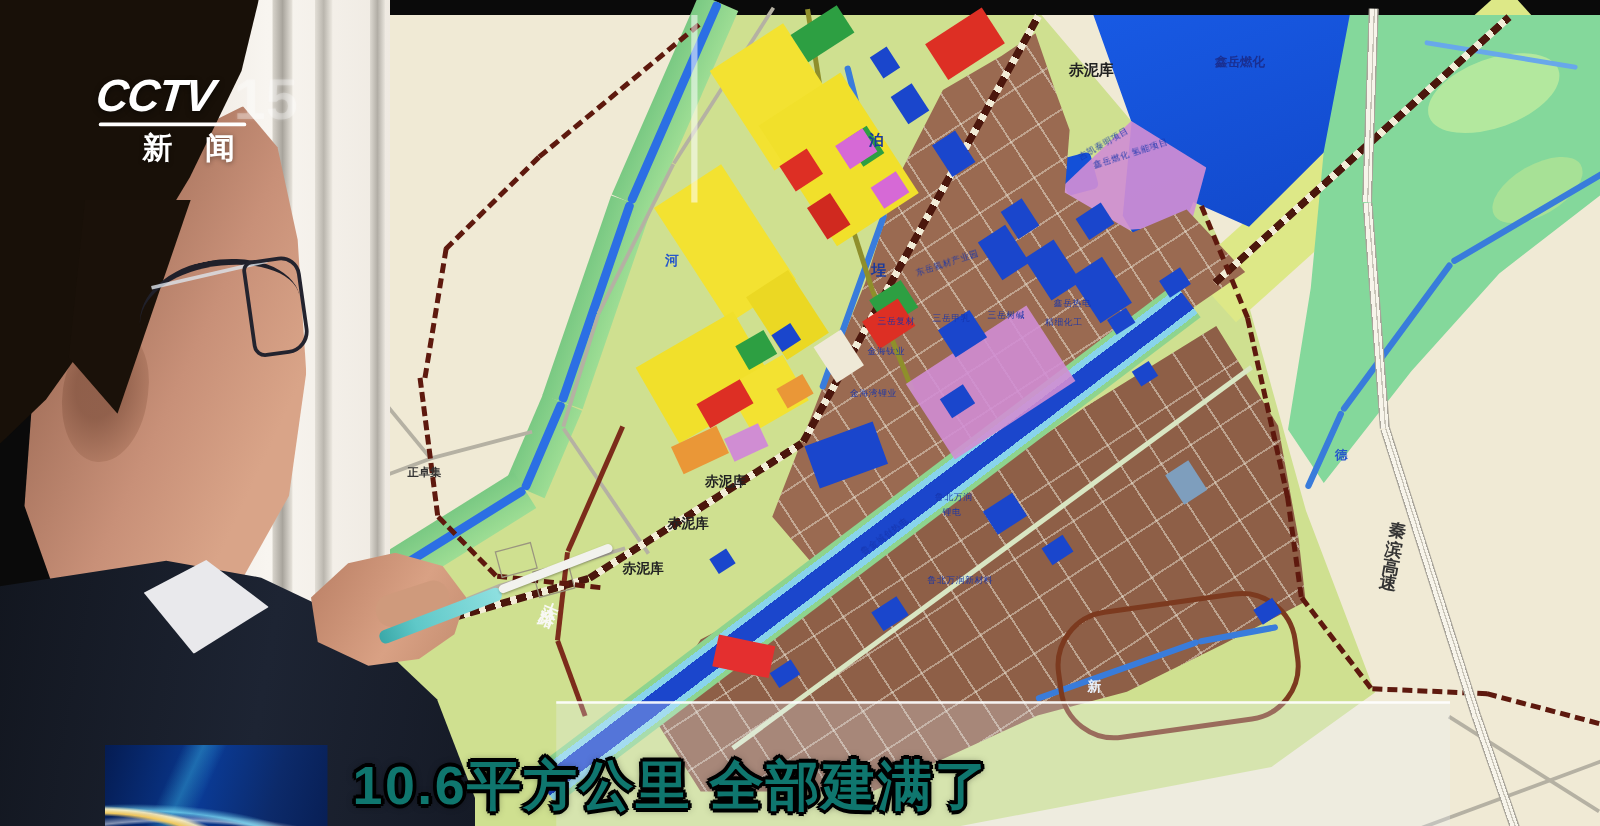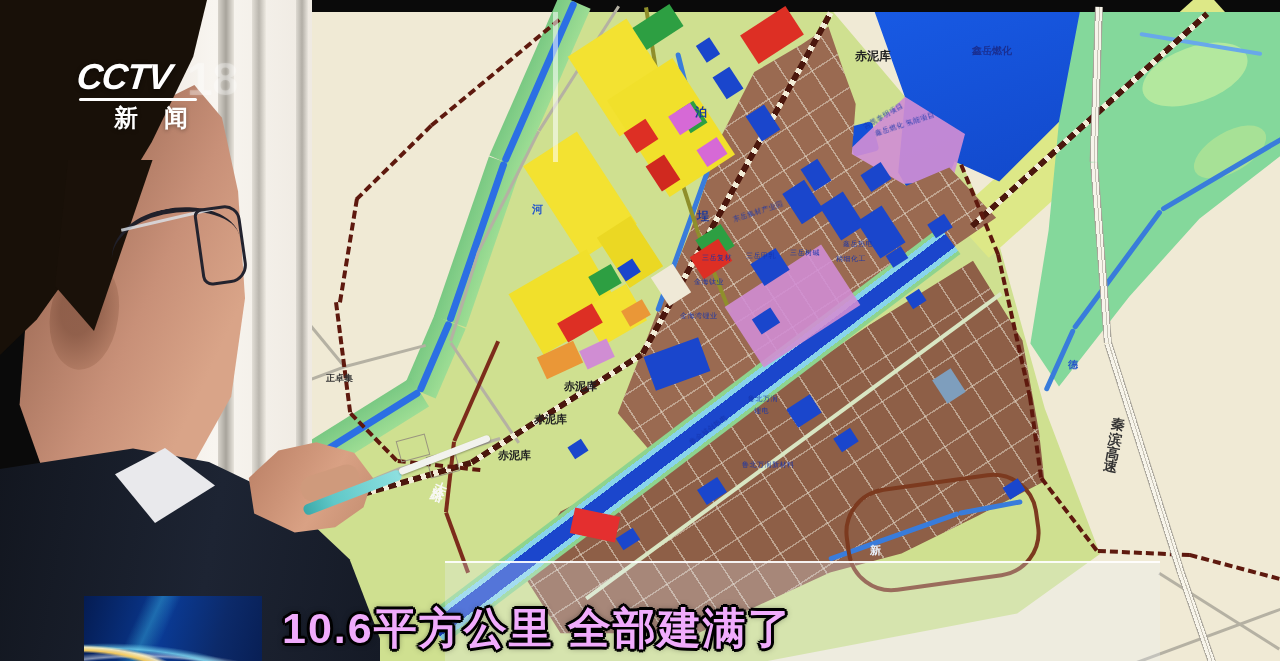--- a/index.html
+++ b/index.html
@@ -21,21 +21,21 @@
   .logo-cctv{font-weight:900;font-style:italic;color:#fff;letter-spacing:-1px;text-shadow:0 1px 5px rgba(0,0,0,.45);}
   .logo-13{font-weight:900;color:rgba(255,255,255,.28);text-shadow:0 0 3px rgba(255,255,255,.2);}
   .logo-news{font-weight:900;color:#fff;text-shadow:0 1px 4px rgba(0,0,0,.4);}
   .badge{background:linear-gradient(90deg,#aacdf5 0%,#4a8ae0 18%,#1e62c8 45%,#2a72d4 70%,#9cc2f2 100%);
          color:#fff;font-weight:bold;font-size:21px;letter-spacing:8px;text-align:center;line-height:31px;
          text-shadow:0 1px 2px rgba(0,30,90,.6);border-radius:2px;}
   .namebar{background:linear-gradient(90deg,rgba(88,142,228,.95),rgba(128,176,244,.9) 45%,rgba(96,150,232,.95));
            color:#fff;font-weight:bold;font-size:24px;line-height:33px;text-align:center;white-space:nowrap;
            text-shadow:0 1px 2px rgba(0,40,120,.65);border-radius:2px;border-top:1px solid rgba(255,255,255,.7);}
   .panel{background:rgba(235,242,250,.28);border-top:2px solid rgba(255,255,255,.9);}
-  .subtitle{color:#f0abfc;font-weight:900;font-size:43px;letter-spacing:2px;white-space:nowrap;
+  .subtitle{color:#0f766e;font-weight:900;font-size:43px;letter-spacing:2px;white-space:nowrap;
             text-shadow:-3px 0 0 #000,3px 0 0 #000,0 -3px 0 #000,0 3px 0 #000,-2px -2px 0 #000,2px -2px 0 #000,-2px 2px 0 #000,2px 2px 0 #000,0 0 7px rgba(0,0,0,.8);}
   .swirl{background:
       radial-gradient(120% 95% at -8% 125%, transparent 40%, rgba(250,205,90,.95) 44%, rgba(255,240,190,.9) 49%, transparent 53%),
       radial-gradient(140% 115% at 12% 145%, transparent 52%, rgba(120,220,245,.75) 56%, transparent 63%),
       radial-gradient(150% 125% at 32% 165%, transparent 55%, rgba(255,255,255,.5) 58%, transparent 64%),
       linear-gradient(115deg, transparent 30%, rgba(60,190,230,.4) 38%, transparent 47%),
       linear-gradient(105deg,#051c52,#0a3a94 45%,#0c2a6a 75%,#081f55);}
 </style>
 </head>
 <body>
@@ -238,21 +238,21 @@
     clip-path:polygon(0 35%,50% 0,100% 50%,40% 100%);"></div>
   <div style="left:238px;top:438px;width:135px;height:105px;
     background:linear-gradient(120deg,#b57a60,#d9a184 60%,#c08a6d);
     clip-path:polygon(8% 38%,30% 12%,58% 4%,86% 14%,100% 38%,93% 66%,72% 85%,42% 90%,12% 72%);"></div>
   <div style="left:300px;top:470px;width:60px;height:26px;background:#cf9a7c;border-radius:12px;transform:rotate(-18deg);"></div>
   <div class="sg" style="left:302px;top:506px;width:104px;height:11px;border-radius:5px;
     background:linear-gradient(90deg,#3aa8a8,#5fc8c8 30%,#8fe0e0);transform:rotate(-21deg);"></div>
   <div class="sg" style="left:398px;top:469px;width:97px;height:7px;border-radius:4px;background:#f2f2ee;box-shadow:0 1px 2px rgba(0,0,0,.3);transform:rotate(-21deg);"></div>
 
   <div style="left:75px;top:50px;width:185px;height:95px;">
-    <div class="logo-13" style="left:112px;top:2px;font-size:46px;">18</div>
+    <div class="logo-13" style="left:112px;top:2px;font-size:46px;">15</div>
     <div class="logo-cctv" style="left:2px;top:6px;font-size:36px;transform:skewX(-6deg);">CCTV</div>
     <div style="left:4px;top:48px;width:118px;height:3px;background:#fff;border-radius:2px;"></div>
     <div class="logo-news" style="left:39px;top:52px;font-size:24px;letter-spacing:26px;">新闻</div>
   </div>
 
   <div class="panel" style="left:445px;top:561px;width:715px;height:100px;"></div>
   <div class="swirl" style="left:84px;top:596px;width:178px;height:65px;"></div>
   <div class="subtitle" style="left:282px;top:600px;">10.6平方公里 全部建满了</div>
 
 </div>

